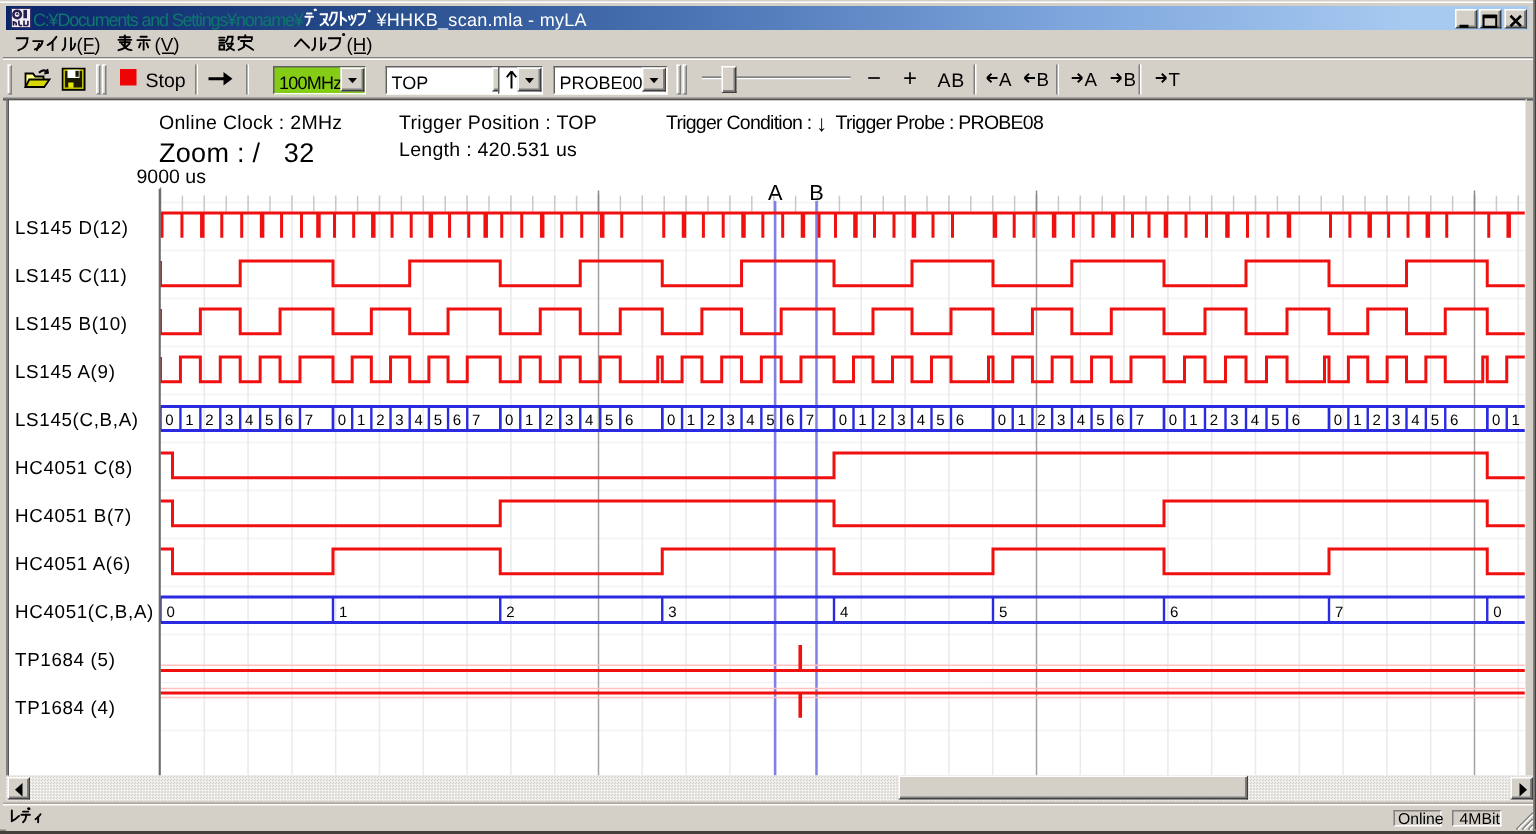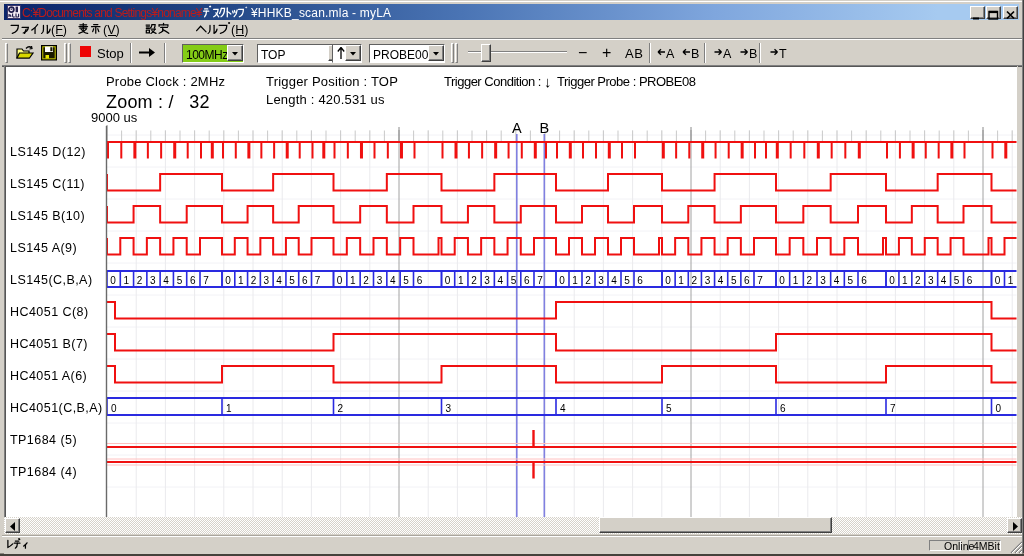--- a/index.html
+++ b/index.html
@@ -13,21 +13,21 @@
 <div class="abs" style="left:0;top:553px;width:1024px;height:1px;background:#8a867e"></div>
 <div class="abs" style="left:0;top:554px;width:1024px;height:2px;background:#44413b"></div>
 <div class="abs" style="left:4px;top:4px;width:1015px;height:16px;background:linear-gradient(to right,#0a246a,#1e4180 18%,#4a74b4 45%,#7fa6dd 70%,#a6caf0 92%)"></div>
 <svg class="abs" style="left:7px;top:5px" width="14" height="14">
     <rect x="0.5" y="0.5" width="13" height="13" fill="#f4ecf4" stroke="#3a3668"></rect>
     <circle cx="4.4" cy="4.6" r="2.5" fill="none" stroke="#23204e" stroke-width="1.7"></circle>
     <path d="M3.4,4.8 L5.6,4.8 L4.5,3.2 Z" fill="#23204e"></path>
     <rect x="8.6" y="1.6" width="2.4" height="5.6" fill="#23204e"></rect>
     <path d="M2,9 L2,12 M2,10.5 C3,9.6 3.8,9.8 3.8,11 L3.8,12 M5.6,8.6 L5.6,11 C5.6,12.2 7,12.4 7.6,11.6 M9,8.6 L9,12 L11.6,12 M11.6,8.8 L11.6,12" stroke="#1c1946" stroke-width="1.1" fill="none"></path>
   </svg>
-<div class="abs" style="left:22px;top:6px;width:600px;height:13px;color:#b91c1c;font-size:12px;letter-spacing:-0.8px;white-space:nowrap">C:¥Documents and Settings¥noname¥</div>
+<div class="abs" style="left:22px;top:6px;width:600px;height:13px;color:#0f766e;font-size:12px;letter-spacing:-0.8px;white-space:nowrap">C:¥Documents and Settings¥noname¥</div>
 <svg class="abs" style="left:202px;top:5px" width="52" height="15">
     <path d="M 2.61,3.95 L 5.71,3.95 " fill="none" stroke="#fff" stroke-width="1.3" stroke-linecap="round"></path>
     <path d="M 1.62,6.22 L 6.70,6.22 " fill="none" stroke="#fff" stroke-width="1.3" stroke-linecap="round"></path>
     <path d="M 4.47,6.22 C 4.47,8.68 3.85,10.60 2.61,11.74 " fill="none" stroke="#fff" stroke-width="1.3" stroke-linecap="round"></path>
     <path d="M 7.57,1.38 L 8.00,1.92 " fill="none" stroke="#fff" stroke-width="1.1" stroke-linecap="round"></path>
     <path d="M 8.29,1.20 L 8.72,1.74 " fill="none" stroke="#fff" stroke-width="1.1" stroke-linecap="round"></path>
     <path d="M 11.69,4.47 L 16.03,4.47 C 15.91,7.45 14.30,10.43 11.69,11.74 " fill="none" stroke="#fff" stroke-width="1.3" stroke-linecap="round"></path>
     <path d="M 13.92,7.80 C 14.79,9.38 15.78,10.78 16.71,11.74 " fill="none" stroke="#fff" stroke-width="1.3" stroke-linecap="round"></path>
     <path d="M 19.36,3.42 C 18.98,5.35 18.36,7.10 17.62,8.32 " fill="none" stroke="#fff" stroke-width="1.3" stroke-linecap="round"></path>
     <path d="M 19.36,3.42 L 22.52,3.42 C 22.52,6.93 21.46,10.25 18.98,11.74 " fill="none" stroke="#fff" stroke-width="1.3" stroke-linecap="round"></path>
@@ -181,21 +181,21 @@
 <svg class="abs" style="left:770px;top:47px" width="22" height="13">
     <path d="M0.5,5 L7.5,5 M7.5,5 L4.5,2.2 M7.5,5 L4.5,7.8" stroke="#000" stroke-width="1.3" fill="none"></path>
     <text x="9" y="10.5" font-size="12.5">T</text>
   </svg>
 <div class="abs" style="left:2px;top:65px;width:1020px;height:1px;background:#808080"></div>
 <div class="abs" style="left:2px;top:66px;width:1020px;height:1px;background:#565656"></div>
 <div class="abs" style="left:4px;top:65px;width:1px;height:469px;background:#808080"></div>
 <div class="abs" style="left:5px;top:66px;width:1px;height:468px;background:#565656"></div>
 <div class="abs" style="left:1017px;top:66px;width:1px;height:468px;background:#d4d0c8"></div>
 <div class="abs" style="left:6px;top:67px;width:1011px;height:450px;background:#fff"></div>
-<div class="abs" style="left:106px;top:74px;font-size:13px;letter-spacing:0.2px">Probe Clock : 2MHz</div>
+<div class="abs" style="left:106px;top:74px;font-size:13px;letter-spacing:0.2px">Online Clock : 2MHz</div>
 <div class="abs" style="left:266px;top:74px;font-size:13px;letter-spacing:0.2px">Trigger Position : TOP</div>
 <div class="abs" style="left:444px;top:74px;font-size:13px;letter-spacing:-0.5px">Trigger Condition : <span style="font-size:15px;line-height:13px;vertical-align:-1px">↓</span>&nbsp; Trigger Probe : PROBE08</div>
 <div class="abs" style="left:106px;top:92px;font-size:18px;letter-spacing:0.2px">Zoom : /&nbsp;&nbsp; 32</div>
 <div class="abs" style="left:266px;top:92px;font-size:13px;letter-spacing:0.2px">Length : 420.531 us</div>
 <div class="abs" style="left:91px;top:110px;font-size:13px">9000 us</div>
 <svg class="abs" style="left:0;top:0" width="1024" height="556" font-family="Liberation Sans,sans-serif">
     <line x1="107" y1="135" x2="1016.5" y2="135" stroke="#f2f2f6" stroke-width="1"></line>
     <line x1="107" y1="167" x2="1016.5" y2="167" stroke="#f2f2f6" stroke-width="1"></line>
     <line x1="107" y1="199" x2="1016.5" y2="199" stroke="#f2f2f6" stroke-width="1"></line>
     <line x1="107" y1="231" x2="1016.5" y2="231" stroke="#f2f2f6" stroke-width="1"></line>
@@ -500,17 +500,17 @@
 <svg class="abs" style="left:0;top:538px" width="1024" height="13">
     <path d="M 7.89,2.37 L 7.89,9.34 C 9.43,8.78 11.18,7.52 12.72,5.93 " fill="none" stroke="#000" stroke-width="1.25" stroke-linecap="round"></path>
     <path d="M 15.32,3.08 L 18.82,3.08 " fill="none" stroke="#000" stroke-width="1.25" stroke-linecap="round"></path>
     <path d="M 14.20,5.14 L 19.94,5.14 " fill="none" stroke="#000" stroke-width="1.25" stroke-linecap="round"></path>
     <path d="M 17.42,5.14 C 17.42,7.36 16.72,9.10 15.32,10.13 " fill="none" stroke="#000" stroke-width="1.25" stroke-linecap="round"></path>
     <path d="M 18.67,0.97 L 19.08,1.48 " fill="none" stroke="#000" stroke-width="1.25" stroke-linecap="round"></path>
     <path d="M 19.35,0.80 L 19.76,1.31 " fill="none" stroke="#000" stroke-width="1.25" stroke-linecap="round"></path>
     <path d="M 27.04,4.83 C 25.92,6.41 24.80,7.44 23.68,8.15 " fill="none" stroke="#000" stroke-width="1.25" stroke-linecap="round"></path>
     <path d="M 25.43,6.72 L 25.43,10.13 " fill="none" stroke="#000" stroke-width="1.25" stroke-linecap="round"></path>
   </svg>
-<div class="abs sunken" style="left:929px;top:540px;width:32px;height:11px;font-size:10.5px;line-height:10px;padding-left:14px">Online</div>
+<div class="abs sunken" style="left:929px;top:540px;width:32px;height:11px;font-size:10.5px;line-height:10px;padding-left:2px">Online</div>
 <div class="abs sunken" style="left:968px;top:540px;width:33px;height:11px;font-size:10.5px;line-height:10px;padding-left:4px">4MBit</div>
 <svg class="abs" style="left:1010px;top:541px" width="13" height="13">
     <path d="M12,1 L1,12 M12,5 L5,12 M12,9 L9,12" stroke="#808080" stroke-width="1.3"></path>
     <path d="M12,2 L2,12 M12,6 L6,12 M12,10 L10,12" stroke="#fff" stroke-width="1"></path>
   </svg>
 </body></html>

